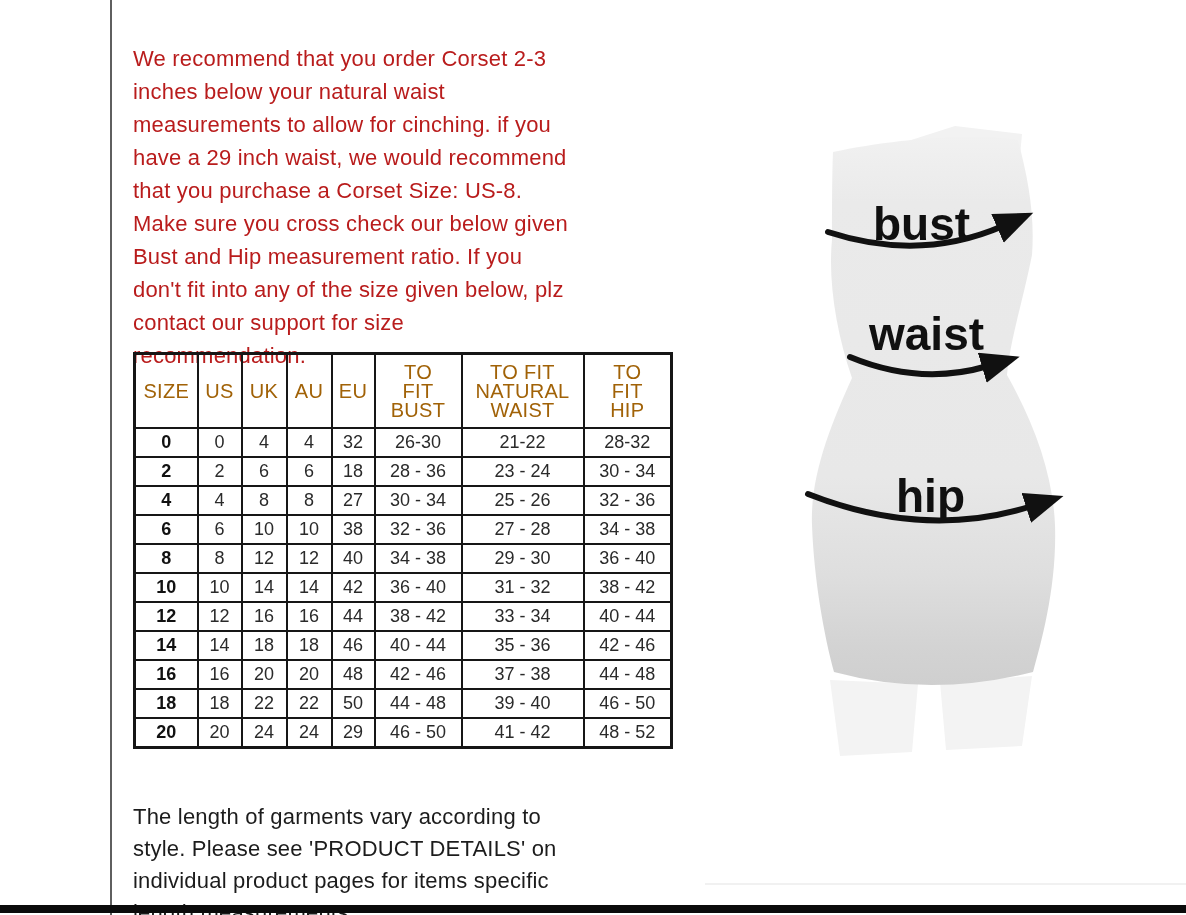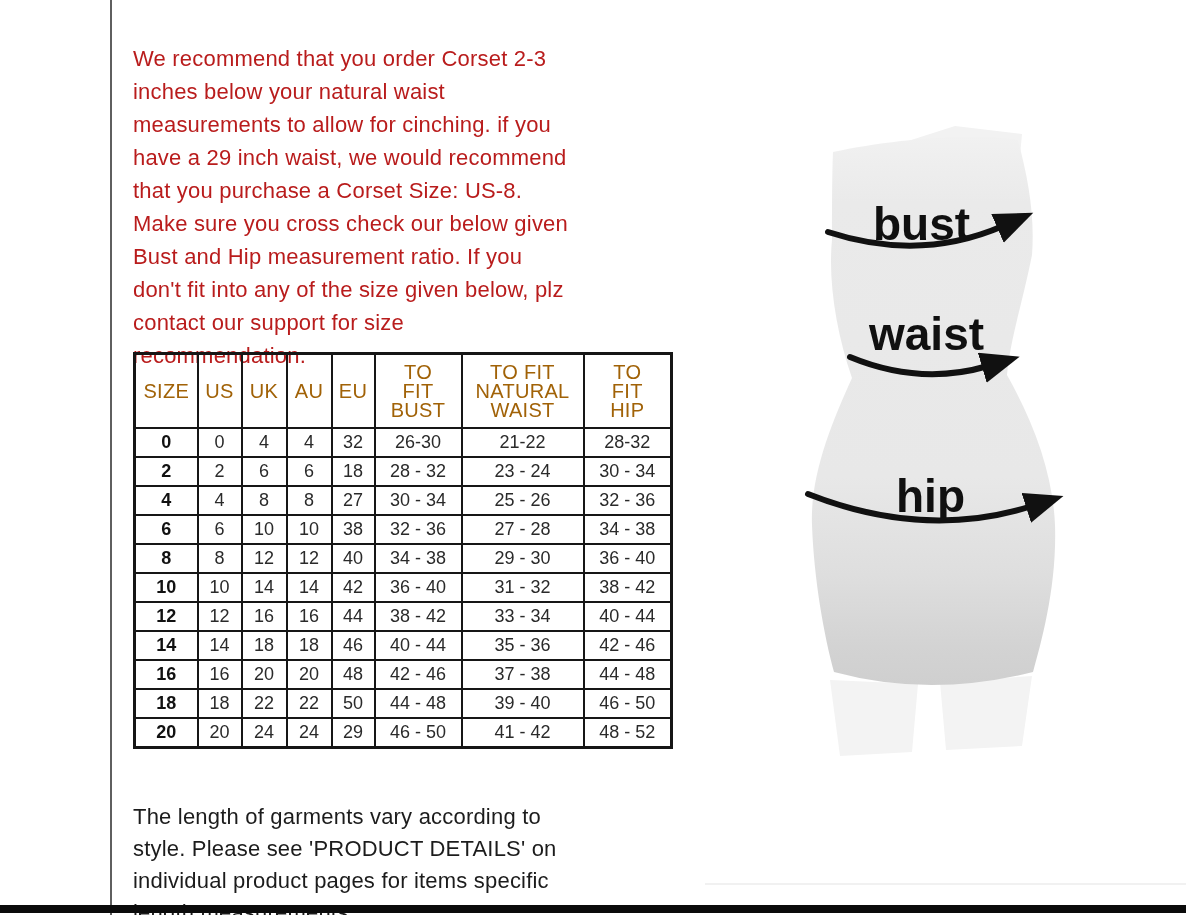--- a/index.html
+++ b/index.html
@@ -104,21 +104,21 @@
         <td>26-30</td>
         <td>21-22</td>
         <td>28-32</td>
       </tr>
       <tr>
         <td class="size-col">2</td>
         <td>2</td>
         <td>6</td>
         <td>6</td>
         <td>18</td>
-        <td>28 - 32</td>
+        <td>28 - 36</td>
         <td>23 - 24</td>
         <td>30 - 34</td>
       </tr>
       <tr>
         <td class="size-col">4</td>
         <td>4</td>
         <td>8</td>
         <td>8</td>
         <td>27</td>
         <td>30 - 34</td>

